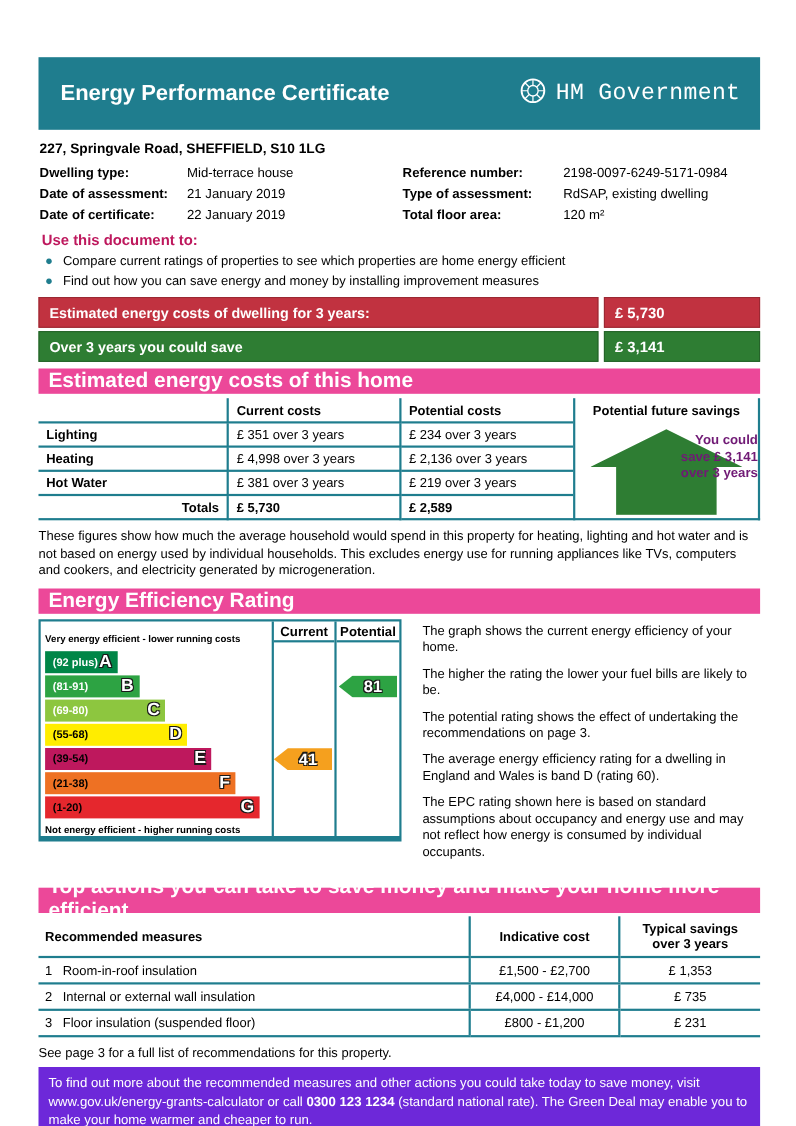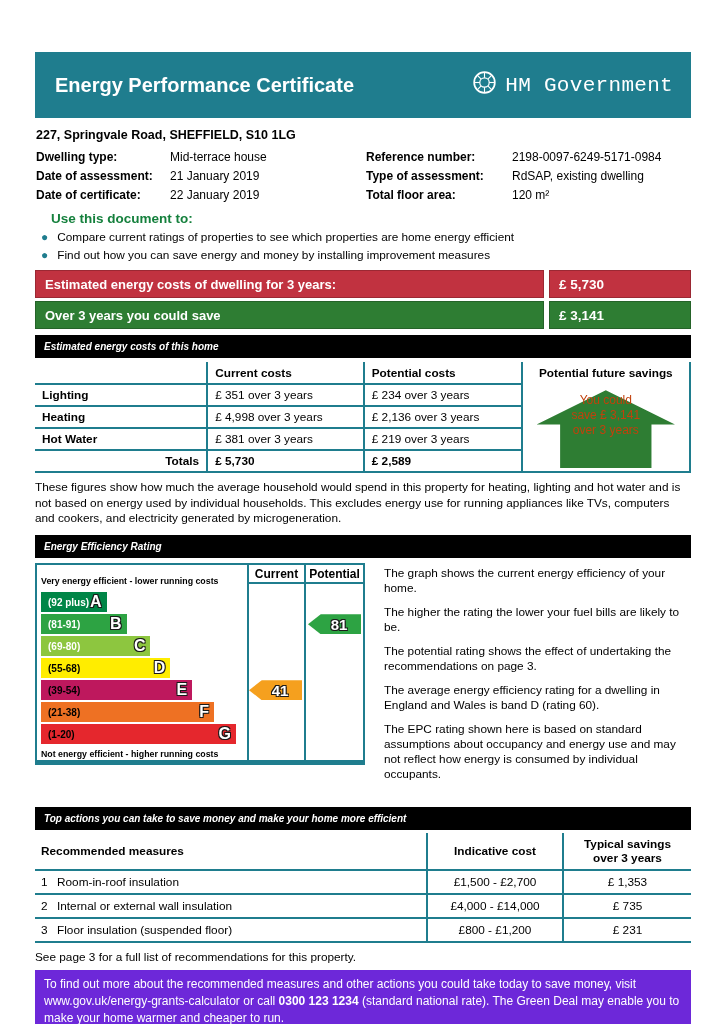--- a/index.html
+++ b/index.html
@@ -14,52 +14,52 @@
 
   
   .addr { font-size:12.5px; font-weight:bold; margin:10px 0 8px 1px; }
   .details { display:flex; font-size:12px; margin-left:1px; }
   .dcol { display:grid; grid-template-columns:auto 1fr; row-gap:5px; }
   .dcol.left { width:330px; grid-template-columns:134px 1fr; }
   .dcol.right { flex:1; grid-template-columns:146px 1fr; }
   .dlabel { font-weight:bold; }
 
   
-  .usedoc-h { color:#15803d; font-size:13.5px; font-weight:bold; margin:9px 0 4px 16px; }
+  .usedoc-h { color:#be185d; font-size:13.5px; font-weight:bold; margin:9px 0 4px 3px; }
   .bullet-row { display:flex; font-size:11.8px; margin:2px 0 2px 6px; line-height:1.3; }
   .bullet-dot { color:#1F7D8E; font-size:12px; margin-right:9px; }
 
   
   .bars { margin-top:7px; }
   .bar { display:flex; height:28px; margin-bottom:3px; }
   .bar-label { flex:1; color:#fff; font-size:13px; font-weight:bold; display:flex; align-items:center; padding-left:9px; border:1px solid #8a2730; }
   .bar-value { width:142px; margin-left:5px; color:#fff; font-size:13.5px; font-weight:bold; display:flex; align-items:center; padding-left:9px; border:1px solid #8a2730; }
   .bar.red .bar-label, .bar.red .bar-value { background:#C13240; border-color:#9b2833; }
   .bar.green .bar-label, .bar.green .bar-value { background:#2E7D33; border-color:#256329; }
 
   
-  .secbar { background:#000000; color:#fff; font-size:10px; font-weight:bold; height:23px; display:flex; align-items:center; padding-left:9px; margin-top:6px;font-style:italic; }
+  .secbar { background:#ec4899; color:#fff; font-size:19px; font-weight:bold; height:23px; display:flex; align-items:center; padding-left:9px; margin-top:6px; }
 
   
   .costs-wrap { display:flex; margin-top:4px; }
   table.costs { border-collapse:collapse; font-size:11.8px; width:496px; }
   table.costs td, table.costs th { border:2px solid #1F7D8E; padding:3px 7px; height:22px; text-align:left; vertical-align:middle; }
   table.costs th { font-weight:bold; }
   table.costs .rowlabel { font-weight:bold; border-left:none; width:176px; }
   table.costs tr:first-child th { border-top:none; }
   table.costs .corner { border-left:none; border-top:none; }
   table.costs td, table.costs th { width:160px; }
   table.costs .totals-label { text-align:right; font-weight:bold; }
   table.costs .totals-val { font-weight:bold; }
   table.costs td:last-child, table.costs th:last-child { border-right:none; }
   .savings-box { width:174px; border:2px solid #1F7D8E; border-top:none; position:relative; }
   .savings-h { font-size:11.8px; font-weight:bold; text-align:center; padding-top:4px; }
   .house-arrow { position:absolute; left:14px; right:14px; top:28px; height:78px; background:#2E7D33;
     clip-path:polygon(50% 0%, 100% 44%, 83% 44%, 83% 100%, 17% 100%, 17% 44%, 0% 44%); }
-  .house-text { position:absolute; left:0; right:0; top:31px; text-align:center; color:#c2410c; font-size:12px; font-weight:normal; line-height:1.25; }
+  .house-text { position:absolute; left:0; right:0; top:31px; text-align:right; color:#701a75; font-size:12px; font-weight:bold; line-height:1.25; }
   .costs-note { font-size:11.8px; line-height:1.3; margin-top:7px; }
 
   
   .rating-row { display:flex; margin-top:5px; gap:19px; }
   .chart { position:relative; width:330px; height:202px; border:2px solid #1F7D8E; border-bottom-width:5px; flex:none; }
   .chart-cols { position:absolute; top:0; right:0; bottom:0; display:flex; }
   .rcol { border-left:2px solid #1F7D8E; }
   .rcol .col-head { height:19px; border-bottom:2px solid #1F7D8E; font-size:12px; font-weight:bold; text-align:center; line-height:18px; }
   .rcol.cur { width:57px; }
   .rcol.pot { width:59px; }

